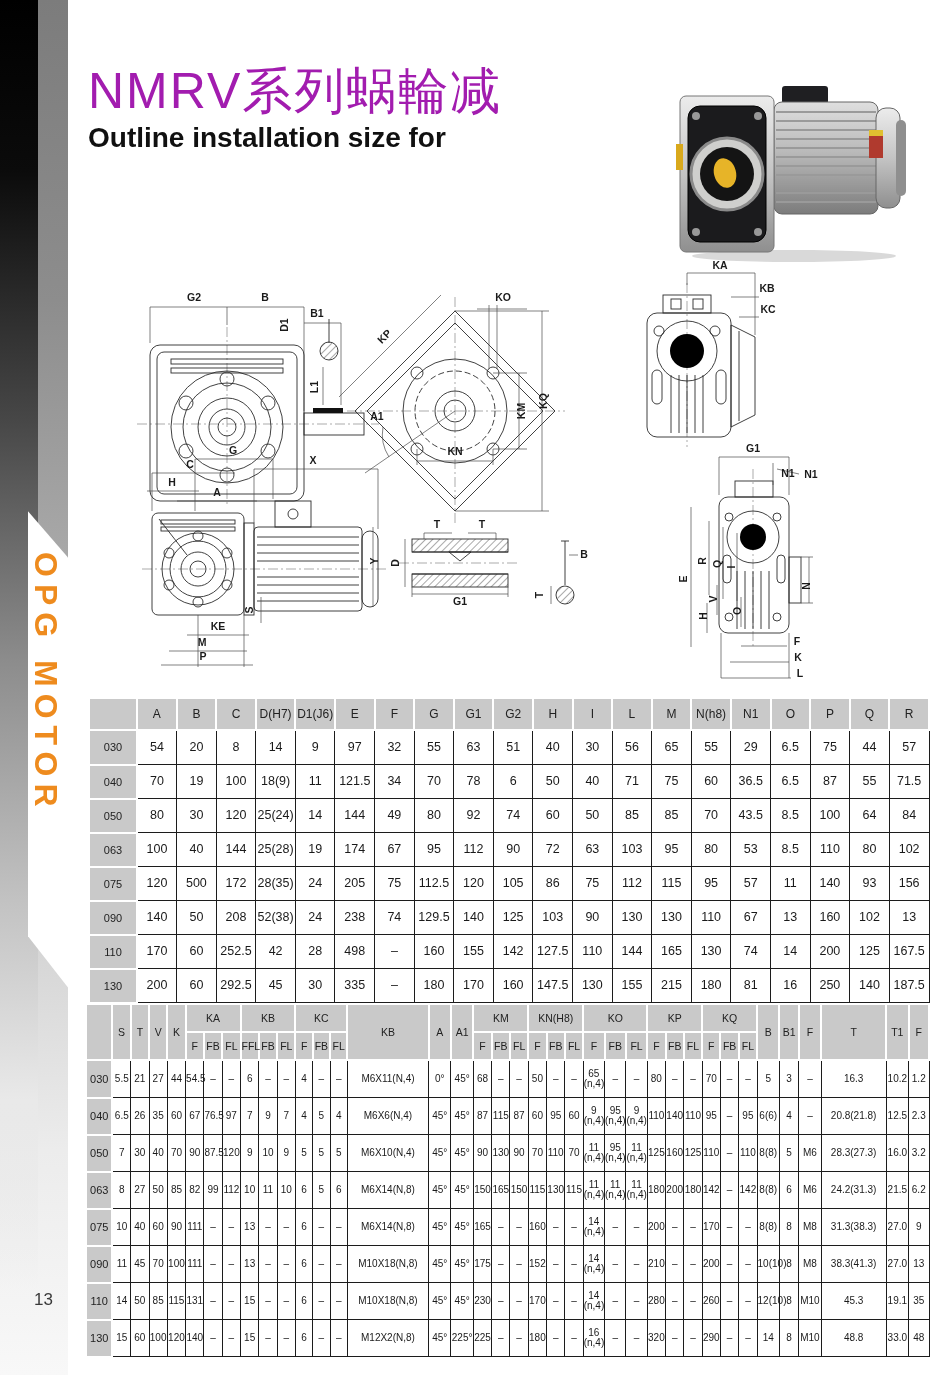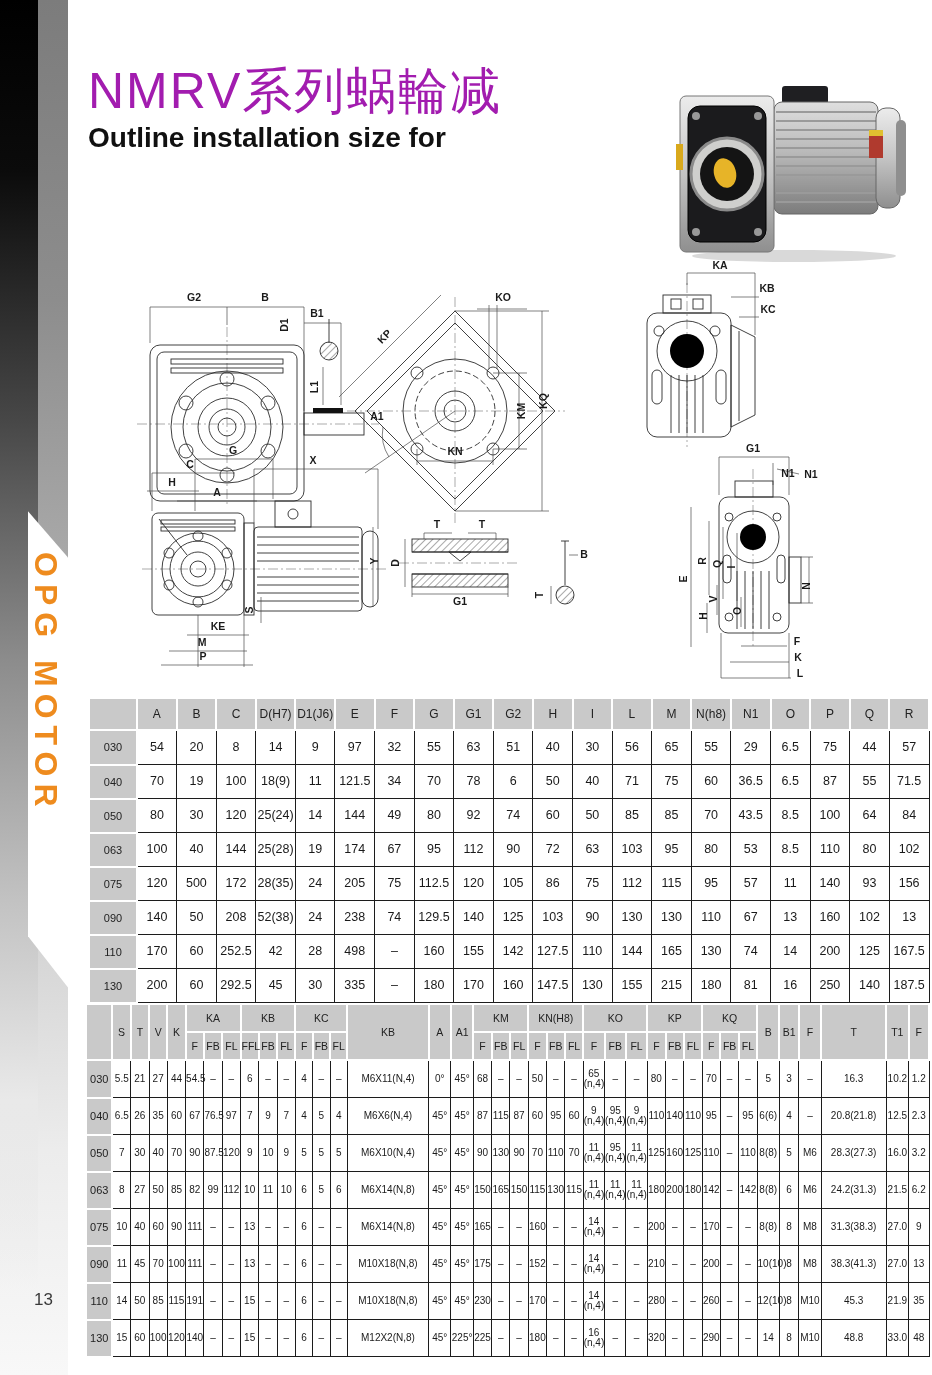--- a/index.html
+++ b/index.html
@@ -918,21 +918,21 @@
           <td>38.3(41.3)</td>
           <td>27.0</td>
           <td>13</td>
         </tr>
         <tr>
           <th class="rowlabel">110</th>
           <td>14</td>
           <td>50</td>
           <td>85</td>
           <td>115</td>
-          <td>191</td>
+          <td>131</td>
           <td>–</td>
           <td>–</td>
           <td>15</td>
           <td>–</td>
           <td>–</td>
           <td>6</td>
           <td>–</td>
           <td>–</td>
           <td>M10X18(N,8)</td>
           <td>45°</td>
@@ -950,21 +950,21 @@
           <td>280</td>
           <td>–</td>
           <td>–</td>
           <td>260</td>
           <td>–</td>
           <td>–</td>
           <td>12(10)</td>
           <td>8</td>
           <td>M10</td>
           <td>45.3</td>
-          <td>21.9</td>
+          <td>19.1</td>
           <td>35</td>
         </tr>
         <tr>
           <th class="rowlabel">130</th>
           <td>15</td>
           <td>60</td>
           <td>100</td>
           <td>120</td>
           <td>140</td>
           <td>–</td>

